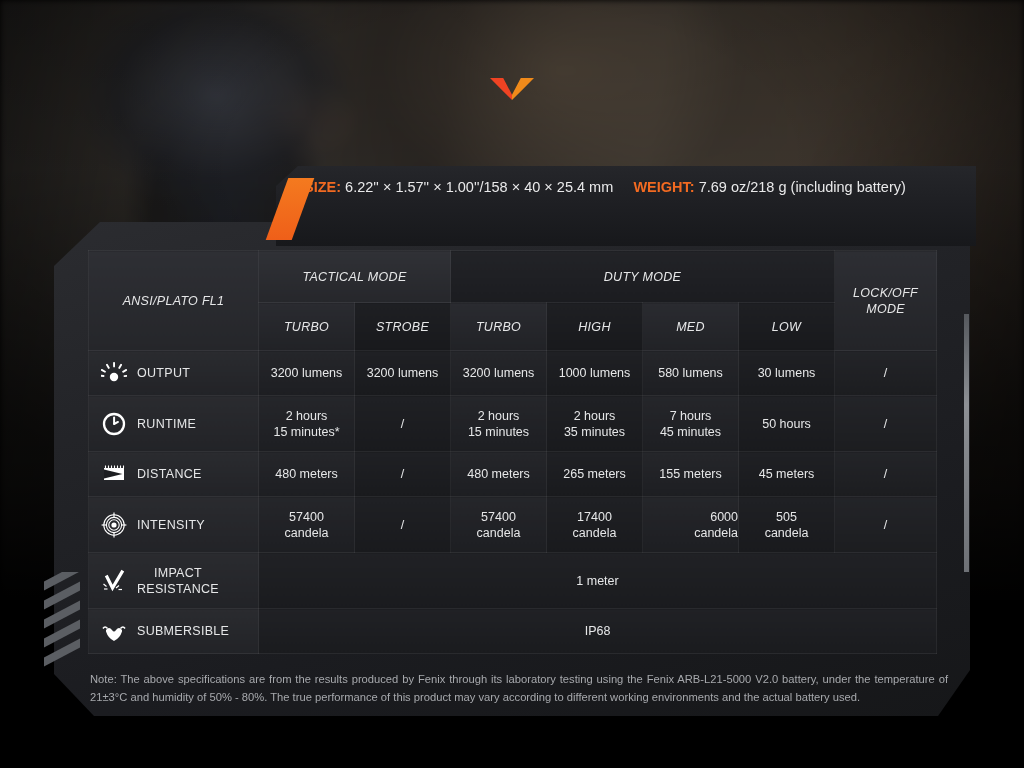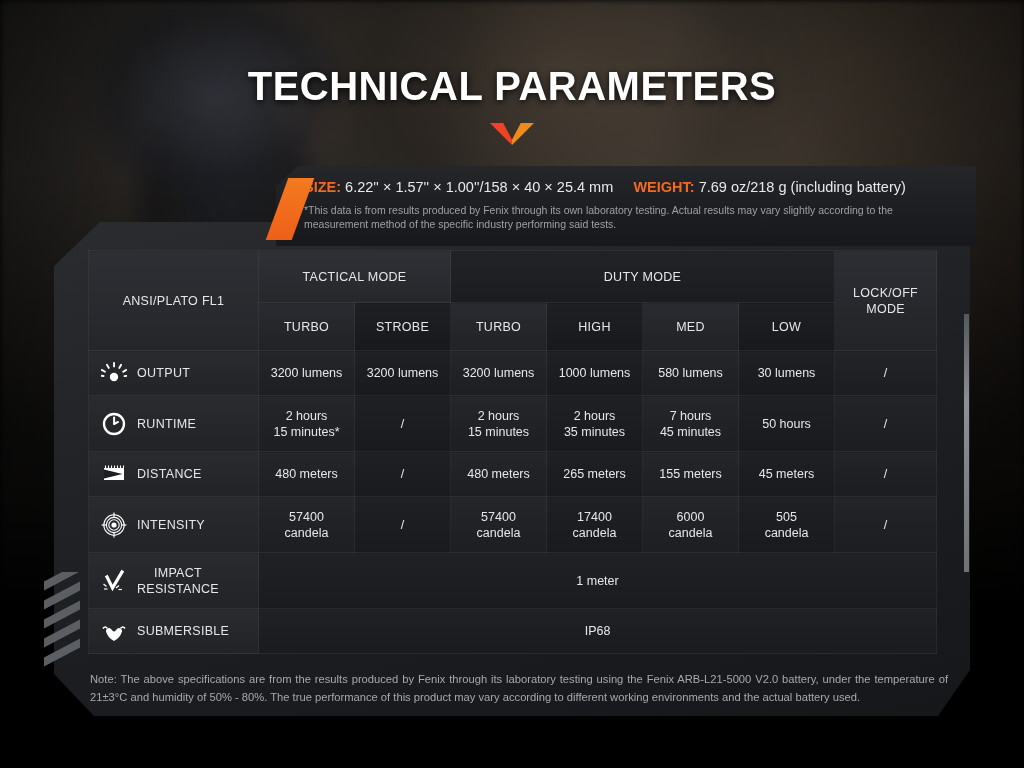--- a/index.html
+++ b/index.html
@@ -148,20 +148,21 @@
   }
   col.c-label { width: 170px; }
   col.c-mode  { width: 96px; }
   col.c-lock  { width: 102px; }
 
   
   .hdr-group, .hdr-sub, .hdr-ansi, .hdr-lock {
     color: #f26a21;
     font-weight: bold;
     letter-spacing: 0.3px;
+    font-style: italic;
   }
   .hdr-ansi {
     font-size: 14px;
     background: linear-gradient(180deg, #2e2f34 0%, #25262a 100%);
   }
   .hdr-group {
     font-size: 14px;
     height: 52px;
     background: linear-gradient(180deg, #2b2c31 0%, #232428 100%);
   }
@@ -219,37 +220,35 @@
   #panel-note p { margin: 0; }
 </style>
 </head>
 <body>
 
 <div id="bg-photo"></div>
 <div id="bg-vignette"></div>
 <div id="bg-bottom-fill"></div>
 
 <div id="title-block">
-  <div id="page-title">TECHNICAL PARAMETERS</div>
   <div id="title-chevron">
     <span class="half left"></span>
     <span class="half right"></span>
   </div>
 </div>
 
 <div id="specs-banner-accent"></div>
 <div id="specs-banner">
   <div class="spec-line">
     <span class="spec-key">SIZE:</span>
     <span>6.22'' × 1.57'' × 1.00''/158 × 40 × 25.4 mm</span>
     &nbsp;&nbsp;&nbsp;
     <span class="spec-key">WEIGHT:</span>
     <span>7.69 oz/218 g (including battery)</span>
   </div>
-  <div id="specs-note">*This data is from results produced by Fenix through its own laboratory testing. Actual results may vary slightly according to the measurement method of the specific industry performing said tests.</div>
 </div>
 
 <div id="spec-panel"></div>
 <div id="panel-right-edge"></div>
 <div id="panel-left-stripes">
   <i></i>
     <i></i>
     <i></i>
     <i></i>
     <i></i>
@@ -384,21 +383,21 @@
           <span class="lbl-txt">INTENSITY</span>
         </span>
       </td>
       <td style="white-space: pre-line;">57400
 candela</td>
       <td class="alt">/</td>
       <td style="white-space: pre-line;">57400
 candela</td>
       <td class="alt" style="white-space: pre-line;">17400
 candela</td>
-      <td style="white-space: pre-line;">6000
+      <td style="white-space: pre-line; text-align: right;">6000
 candela</td>
       <td class="alt" style="white-space: pre-line;">505
 candela</td>
       <td class="lock-cell">/</td>
     </tr>
 
     <tr class="tall">
       <td class="row-label">
         <span class="lbl-wrap">
           <svg class="ricon" viewBox="0 0 26 26">

